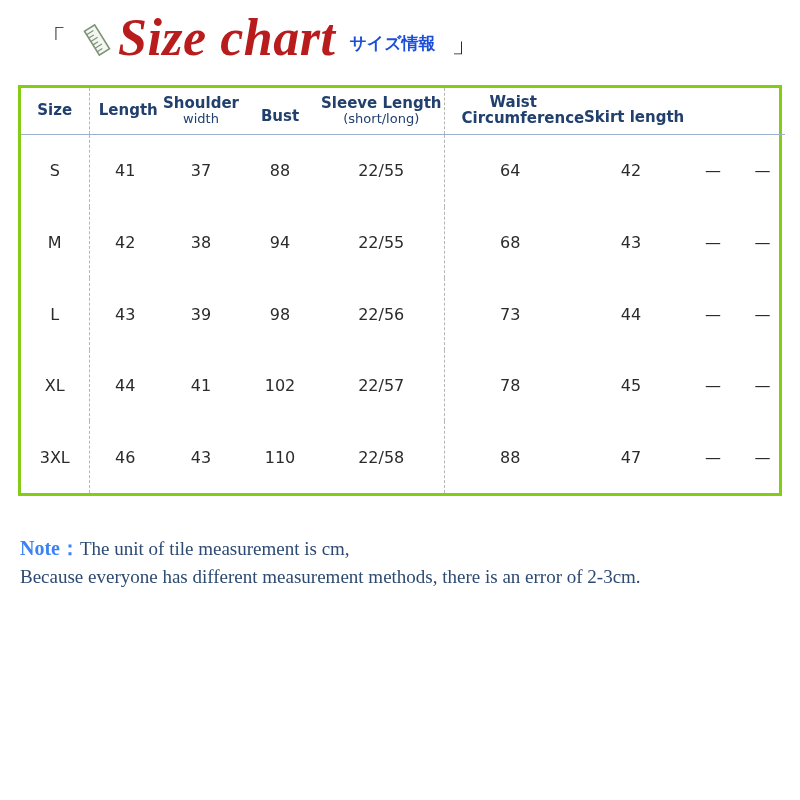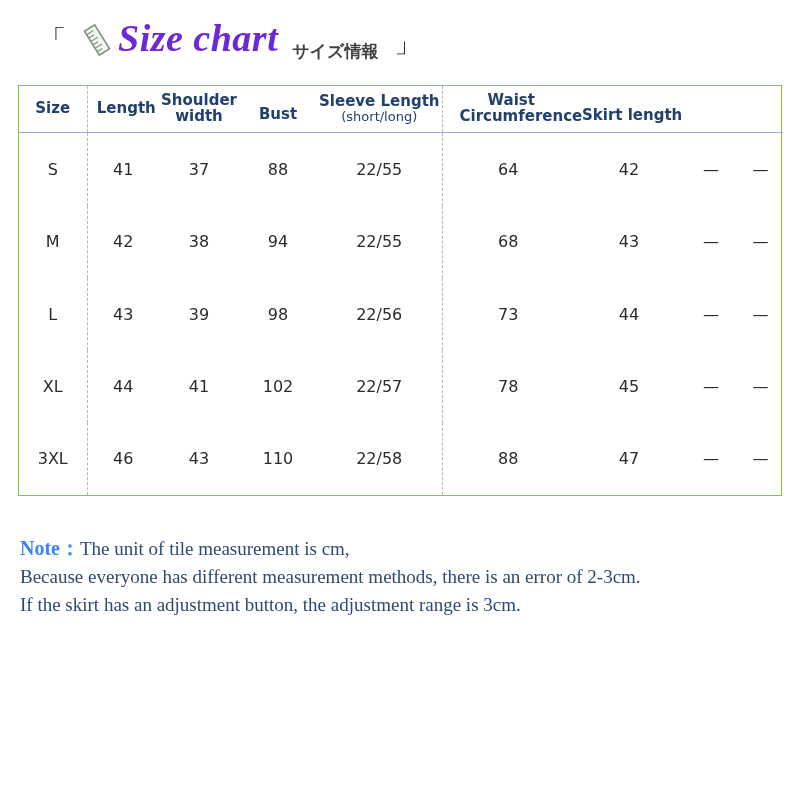--- a/index.html
+++ b/index.html
@@ -41,45 +41,45 @@
     display: inline-block;
     margin-right: 4px;
     position: relative;
     top: 1px;
   }
 
   .title-en {
     font-family: "Liberation Serif", "DejaVu Serif", serif;
     font-style: italic;
     font-weight: bold;
-    font-size: 38px;
-    color: #6d28d9;
+    font-size: 52px;
+    color: #b91c1c;
     letter-spacing: 0.5px;
     line-height: 1;
     position: relative;
     top: -1px;
   }
   .title-jp {
     font-family: "DejaVu Sans", sans-serif;
     font-weight: bold;
     font-size: 17px;
-    color: #404040;
+    color: #1d4ed8;
     margin-left: 14px;
     position: relative;
-    top: 12px;
+    top: 4px;
   }
 
   
   .table-wrap {
     position: absolute;
     left: 18px;
     top: 85px;
     width: 764px;
     height: 411px;
-    border: 1px solid #84cc16;
+    border: 3px solid #84cc16;
     background: #ffffff;
     box-sizing: border-box;
   }
 
   table.size-table {
     width: 100%;
     height: 100%;
     border-collapse: collapse;
     table-layout: fixed;
   }
@@ -191,21 +191,21 @@
       <tr>
         <th class="col-sep-1">
           <div class="th-inner">Size</div>
         </th>
         <th>
           <div class="th-inner th-left">Length</div>
         </th>
         <th>
           <div class="th-inner">
             <span>Shoulder</span>
-            <span class="sub" style="font-weight:bold;font-size:15px;">width</span>
+            <span class="sub" style="font-weight:normal;font-size:13px;">width</span>
           </div>
         </th>
         <th>
           <div class="th-inner" style="padding-top:12px;">Bust</div>
         </th>
         <th class="col-sep-2">
           <div class="th-inner">
             <span class="th-nowrap">Sleeve Length</span>
             <span class="sub">(short/long)</span>
           </div>
@@ -292,14 +292,13 @@
       </tr>
     </tbody>
   </table>
 </div>
 
 <div class="note">
   <div class="note-line">
     <span class="note-label">Note：</span><span>The unit of tile measurement is cm,</span>
   </div>
   <div class="note-line">Because everyone has different measurement methods, there is an error of 2-3cm.</div>
-  <div class="note-line">If the skirt has an adjustment button, the adjustment range is 3cm.</div>
 </div>
 
 </body></html>

